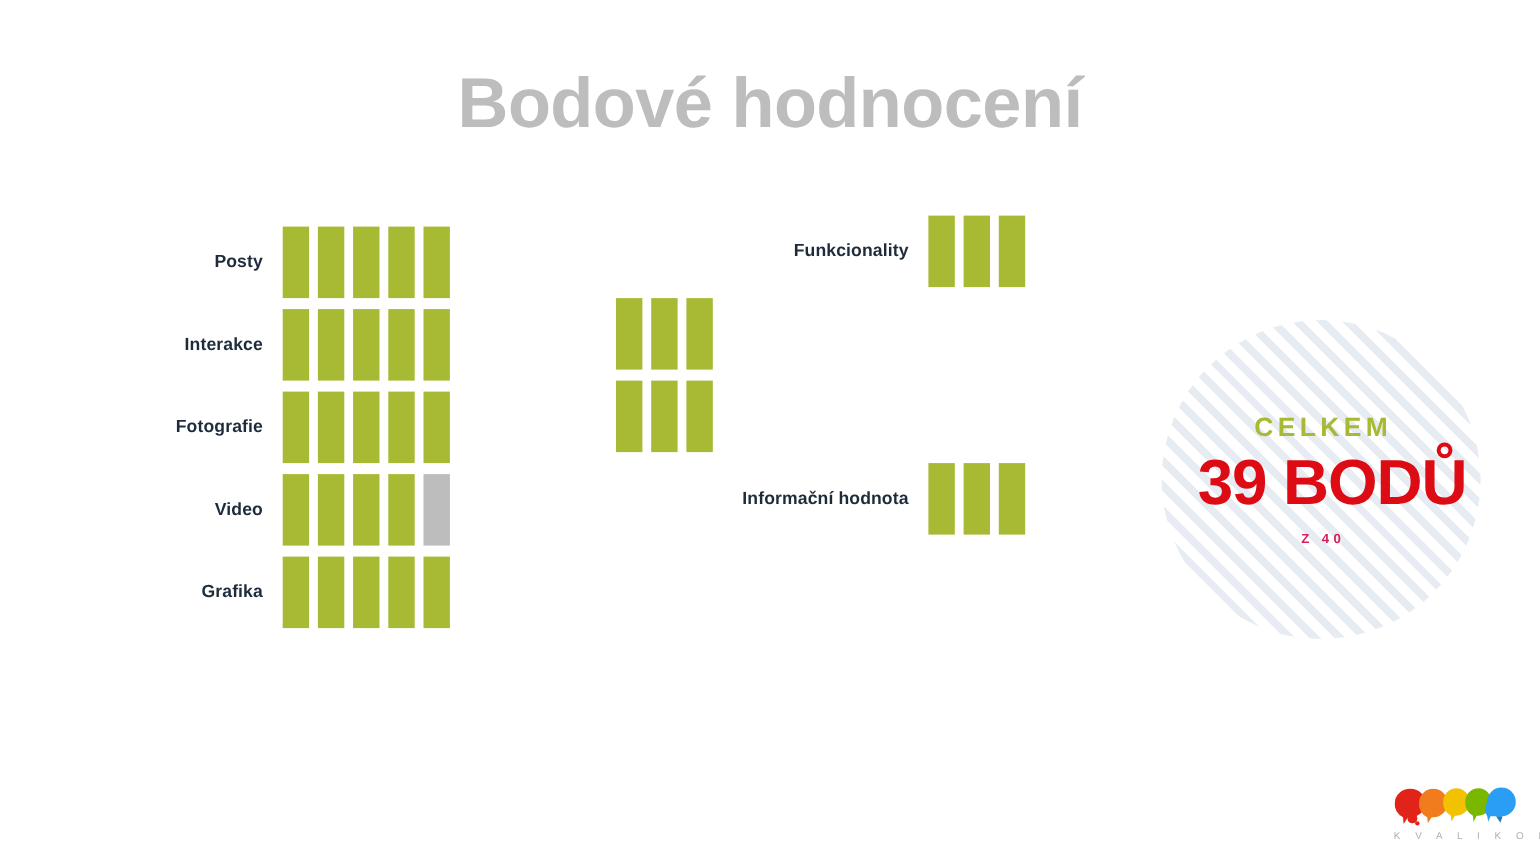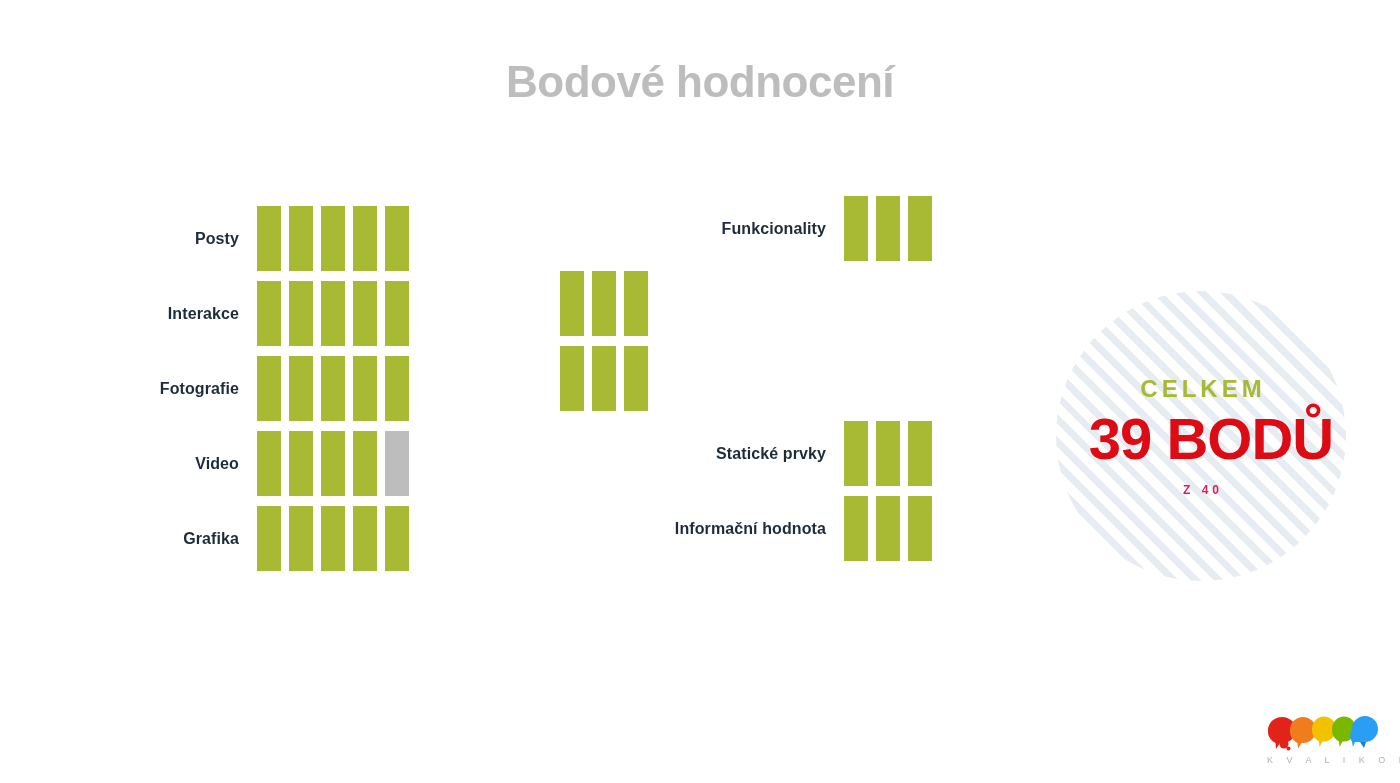--- a/index.html
+++ b/index.html
@@ -10,21 +10,21 @@
     font-family:"Liberation Sans", sans-serif;
     overflow:hidden;
   }
   .slide { position:relative; width:1400px; height:783px; background:#ffffff; }
 
   
   .title {
     position:absolute;
     left:0; top:58px; width:1400px;
     text-align:center;
-    font-size:44px;
+    font-size:64px;
     font-weight:bold;
     color:#bdbdbd;
     letter-spacing:-0.5px;
     line-height:1.1;
     white-space:nowrap;
   }
 
   
   .chart { position:absolute; }
   .chart-left  { left:76px;  top:206px; width:400px; }
@@ -193,28 +193,20 @@
         </div>
       </div>
       <div class="row">
         <div class="bars">
           <div class="bar"></div>
           <div class="bar"></div>
           <div class="bar"></div>
         </div>
       </div>
       <div class="row">
-        <div class="row-label">Statické prvky</div>
-        <div class="bars">
-          <div class="bar"></div>
-          <div class="bar"></div>
-          <div class="bar"></div>
-        </div>
-      </div>
-      <div class="row">
         <div class="row-label">Informační hodnota</div>
         <div class="bars">
           <div class="bar"></div>
           <div class="bar"></div>
           <div class="bar"></div>
         </div>
       </div>
     </div>
 
   <div class="score-circle">

